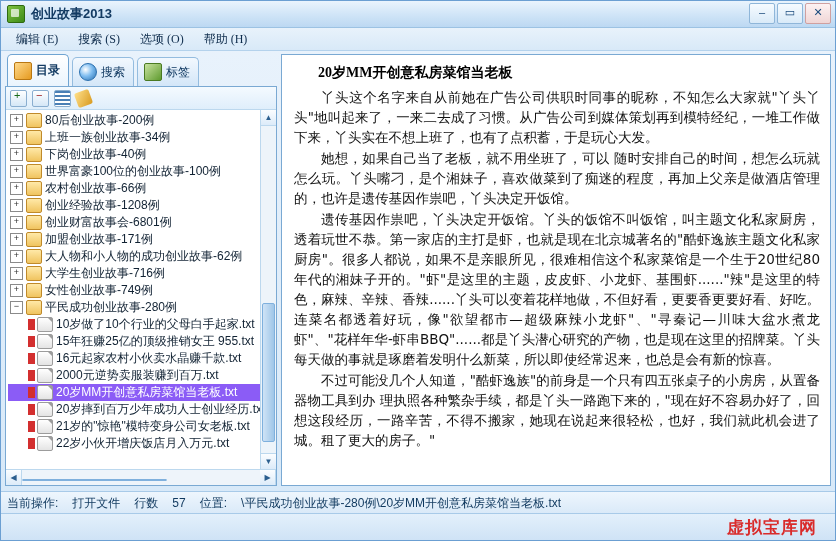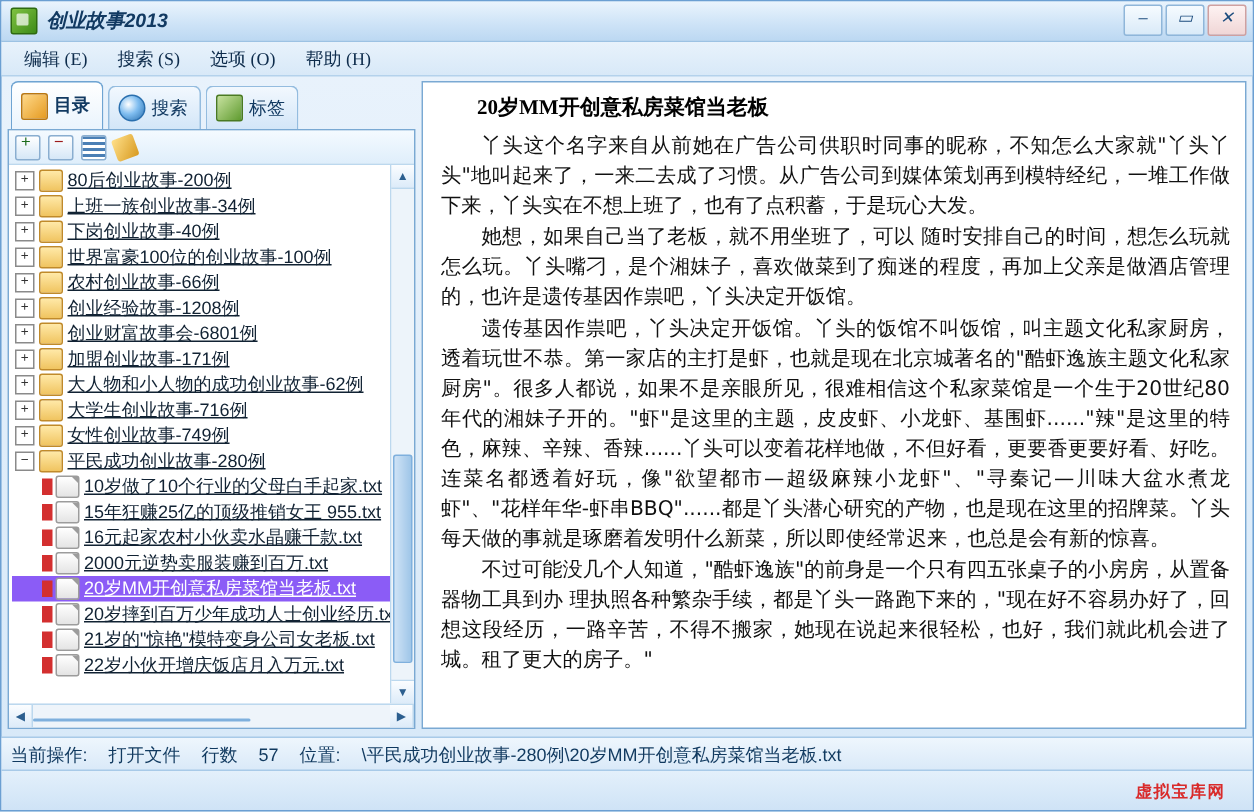--- a/index.html
+++ b/index.html
@@ -25,21 +25,20 @@
   }
   
   .titlebar {
     height: 26px;
     background: linear-gradient(180deg,#eaf4fd 0%, #cfe4f7 55%, #bcd8f2 100%);
     border-bottom: 1px solid #9cc2e3;
     display: flex;
     align-items: center;
     padding-left: 6px;
     position: relative;
-    font-style: italic;
   }
   .title-icon {
     width: 16px; height: 16px;
     background: linear-gradient(135deg,#7fc241,#3d8b18);
     border: 1px solid #2e6a10;
     border-radius: 2px;
     margin-right: 6px;
     position: relative;
   }
   .title-icon:after {
@@ -211,21 +210,21 @@
     background: linear-gradient(180deg,#ffffff,#e4e4e4);
     position: relative;
   }
   .tnode .nico.doc:after {
     content:"";
     position:absolute; right:0; top:0;
     border-width: 0 4px 4px 0;
     border-style: solid;
     border-color: transparent #9c9c9c transparent transparent;
   }
-  .tnode .nlabel { color: #123; text-decoration: underline; }
+  .tnode .nlabel { color: #123; }
   .tnode.selected {
     background: #8b5cf6;
   }
   .tnode.selected .nlabel { color: #ffffff; }
   .lvl1 { padding-left: 2px; }
   .lvl2 { padding-left: 20px; }
   .redmark {
     width:7px;height:11px;
     background:#d32f2f;
     margin-right:2px;
@@ -333,21 +332,21 @@
     height: 26px;
     background: linear-gradient(180deg,#e3f0fb,#cfe3f6);
     border-top: 1px solid #a8cae8;
     display: flex;
     align-items: center;
     justify-content: flex-end;
     padding-right: 8px;
   }
   .wm-brand {
     color: #d92b2b;
-    font-size: 11px;
+    font-size: 17px;
     font-weight: bold;
     margin-right: 10px;
     letter-spacing: 1px;
   }
   .wm-url {
     color: #1854a8;
     font-size: 15px;
     font-weight: bold;
     font-family: "Liberation Sans", sans-serif;
   }

